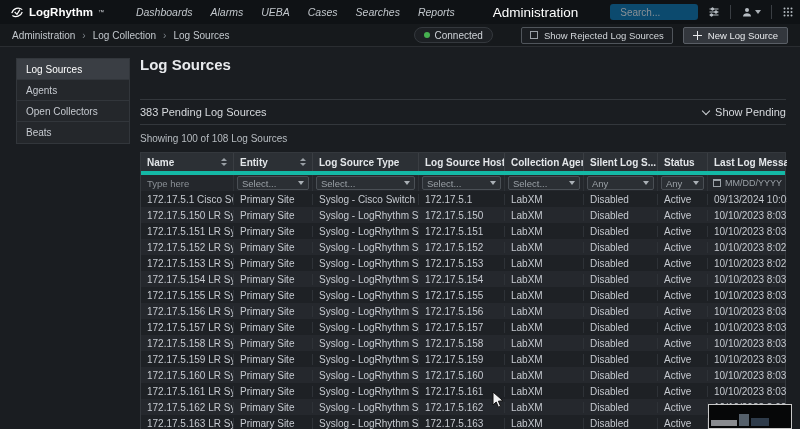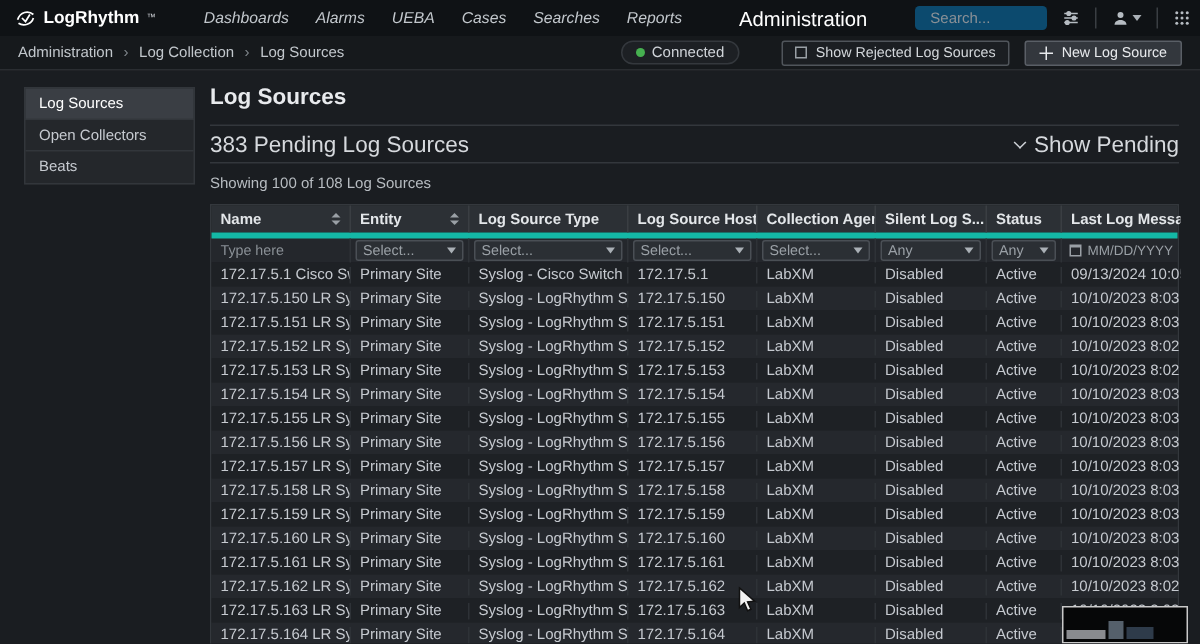--- a/index.html
+++ b/index.html
@@ -38,21 +38,21 @@
   .plus-icon::before{content:"";position:absolute;left:4px;top:0;width:1px;height:9px;background:#e8eaed;}
   .plus-icon::after{content:"";position:absolute;top:4px;left:0;width:9px;height:1px;background:#e8eaed;}
   
   .sidebar{position:absolute;left:16px;top:58px;width:114px;border:1px solid #32363b;background:#24272b;}
   .side-item{height:21px;display:flex;align-items:center;padding:0 9px;border-bottom:1px solid #32363b;color:#c6cad0;cursor:pointer;font-size:10px;}
   .side-item:last-child{border-bottom:none;}
   .side-item.selected{background:#3a3e44;color:#fff;}
   
   .main{position:absolute;left:140px;top:48px;width:646px;}
   .page-title{font-size:15px;font-weight:bold;color:#e8eaed;margin-top:8px;}
-  .pending-bar{margin-top:10px;border-top:1px solid #33373c;border-bottom:1px solid #33373c;height:26px;display:flex;align-items:center;justify-content:space-between;font-size:15px;color:#d6d9dd;}
+  .pending-bar{margin-top:26px;border-top:1px solid #33373c;border-bottom:1px solid #33373c;height:26px;display:flex;align-items:center;justify-content:space-between;font-size:11px;color:#d6d9dd;}
   .show-pending{display:flex;align-items:center;gap:6px;cursor:pointer;color:#d6d9dd;text-align:center;}
   .chev-down{width:6px;height:6px;border-left:1.5px solid #cfd3d8;border-bottom:1.5px solid #cfd3d8;transform:rotate(-45deg);margin-top:-3px;}
   .showing-label{margin-top:8px;font-size:10px;color:#b7bcc1;}
   
   .table{margin-top:8px;border:1px solid #34383d;}
   .grid-row{display:grid;grid-template-columns:93px 79px 106px 86px 79px 74px 50px 79px;}
   .thead{background:#2c3035;height:18px;}
   .th{display:flex;align-items:center;justify-content:space-between;padding:0 6px;border-right:1px solid #3a3e43;font-weight:bold;font-size:10px;color:#e3e6e9;overflow:hidden;white-space:nowrap;cursor:pointer;gap:29px;}
   .th:last-child{border-right:none;}
   .sort-icon i{display:block;width:0;height:0;border-left:3px solid transparent;border-right:3px solid transparent;}
@@ -158,20 +158,21 @@
     <span>Show Rejected Log Sources</span>
   </div>
   <div class="new-btn">
     <span class="plus-icon"></span>
     <span>New Log Source</span>
   </div>
 </div>
 
 <div class="sidebar">
   <div class="side-item selected">Log Sources</div>
+  <div class="side-item">Agents</div>
   <div class="side-item">Open Collectors</div>
   <div class="side-item">Beats</div>
 </div>
 
 <div class="main">
   <div class="page-title">Log Sources</div>
 
   <div class="pending-bar">
     <span>383 Pending Log Sources</span>
     <span class="show-pending">

